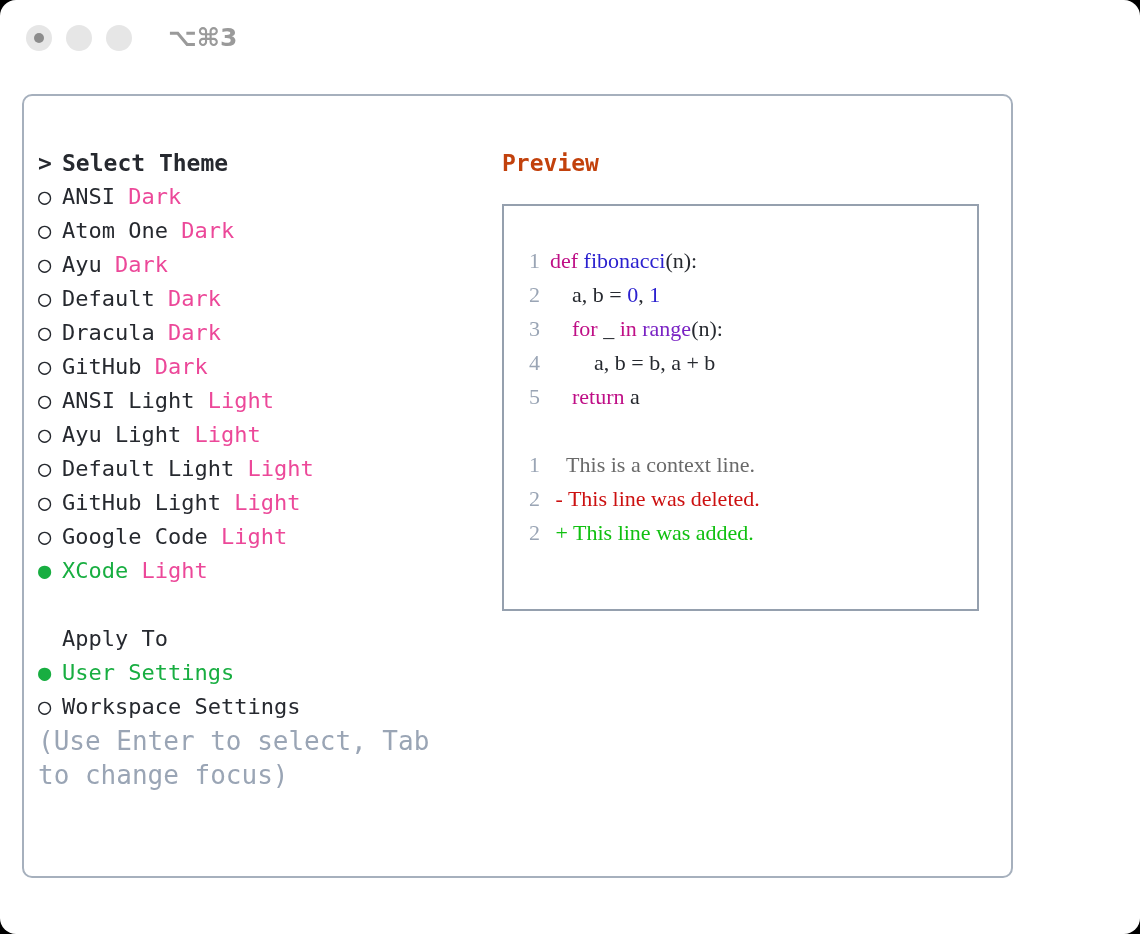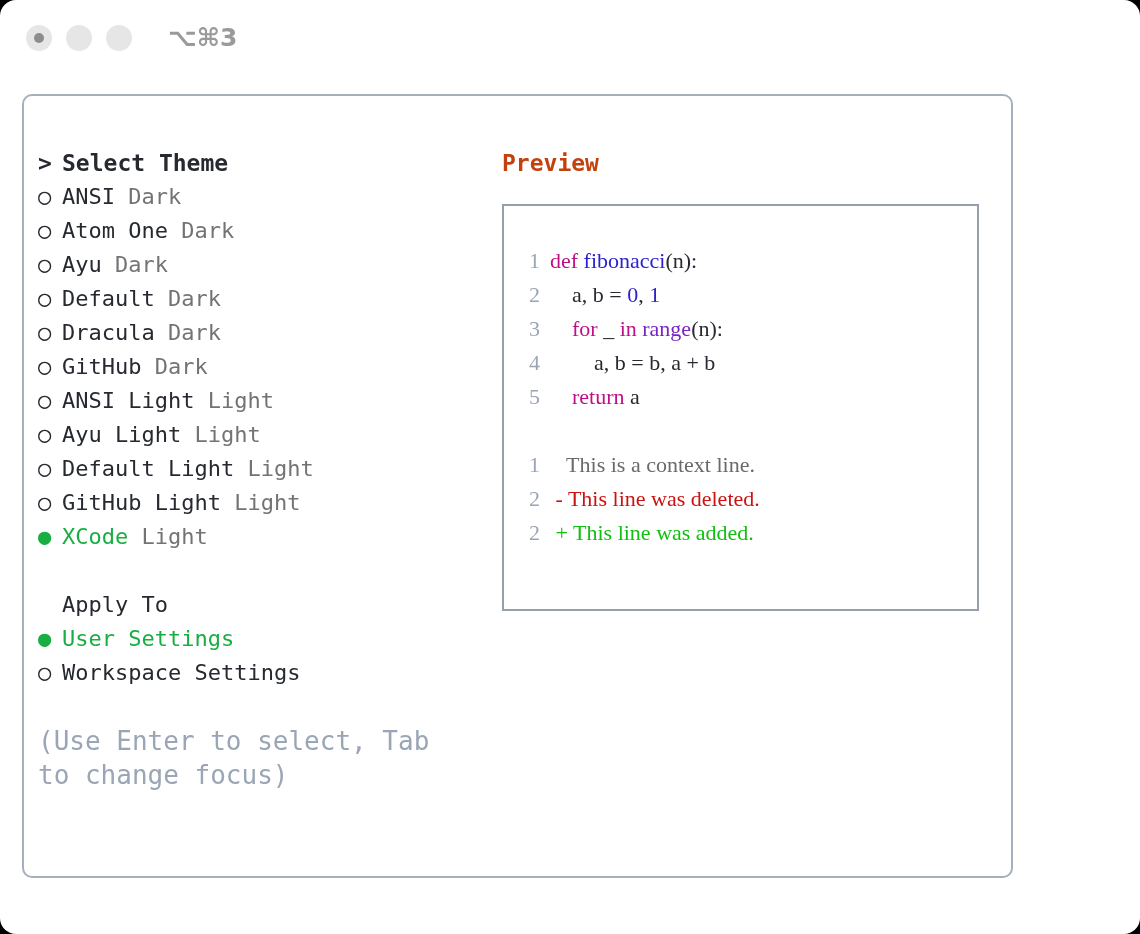--- a/index.html
+++ b/index.html
@@ -93,21 +93,21 @@
     color: #26292f;
   }
   .row.header {
     font-weight: bold;
     font-size: 23px;
   }
   .row.header .marker { font-weight: bold; }
   .row.selected .marker { color: #18ae41; }
   .row.selected .label { color: #18ae41; }
   .tag {
-    color: #737373;
+    color: #ec4899;
   }
   .row .label { color: #26292f; }
   .spacer-row { height: 34px; }
   #hint {
     position: absolute;
     left: 14px;
     top: 628px;
     width: 410px;
     font-size: 26px;
     line-height: 34px;
@@ -189,20 +189,21 @@
           <div class="row"><span class="marker">○</span><span class="label">ANSI </span><span class="tag">Dark</span></div>
           <div class="row"><span class="marker">○</span><span class="label">Atom One </span><span class="tag">Dark</span></div>
           <div class="row"><span class="marker">○</span><span class="label">Ayu </span><span class="tag">Dark</span></div>
           <div class="row"><span class="marker">○</span><span class="label">Default </span><span class="tag">Dark</span></div>
           <div class="row"><span class="marker">○</span><span class="label">Dracula </span><span class="tag">Dark</span></div>
           <div class="row"><span class="marker">○</span><span class="label">GitHub </span><span class="tag">Dark</span></div>
           <div class="row"><span class="marker">○</span><span class="label">ANSI Light </span><span class="tag">Light</span></div>
           <div class="row"><span class="marker">○</span><span class="label">Ayu Light </span><span class="tag">Light</span></div>
           <div class="row"><span class="marker">○</span><span class="label">Default Light </span><span class="tag">Light</span></div>
           <div class="row"><span class="marker">○</span><span class="label">GitHub Light </span><span class="tag">Light</span></div>
+          <div class="row"><span class="marker">○</span><span class="label">Google Code </span><span class="tag">Light</span></div>
           <div class="row selected"><span class="marker">●</span><span class="label">XCode </span><span class="tag">Light</span></div>
         </div>
       <div class="spacer-row"></div>
       <div id="apply-to">
           <div class="row"><span class="marker">&nbsp;</span><span class="label">Apply To</span></div>
           <div class="row selected"><span class="marker">●</span><span class="label">User Settings</span></div>
           <div class="row"><span class="marker">○</span><span class="label">Workspace Settings</span></div>
         </div>
     </div>
 

